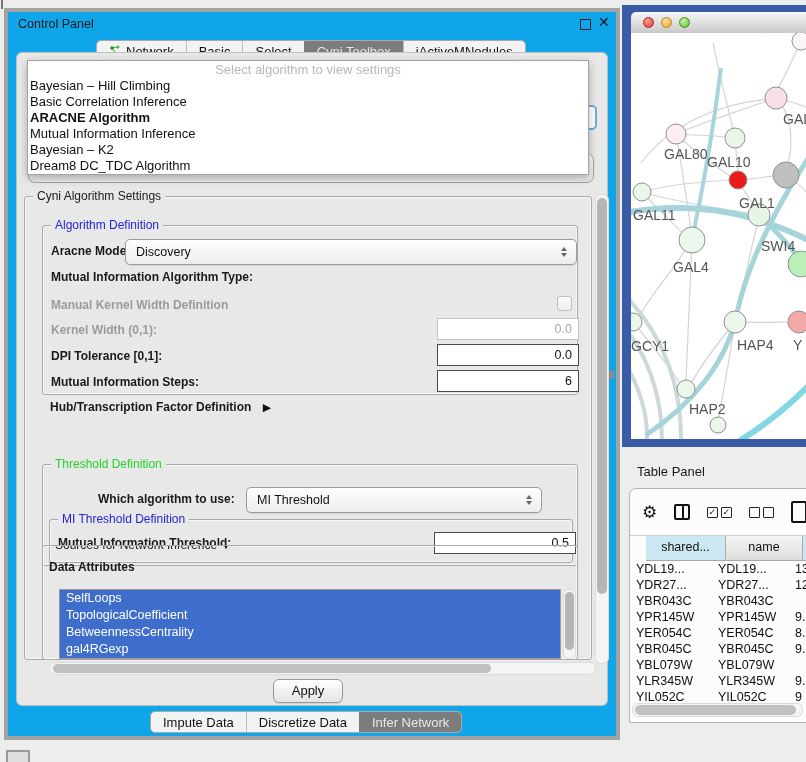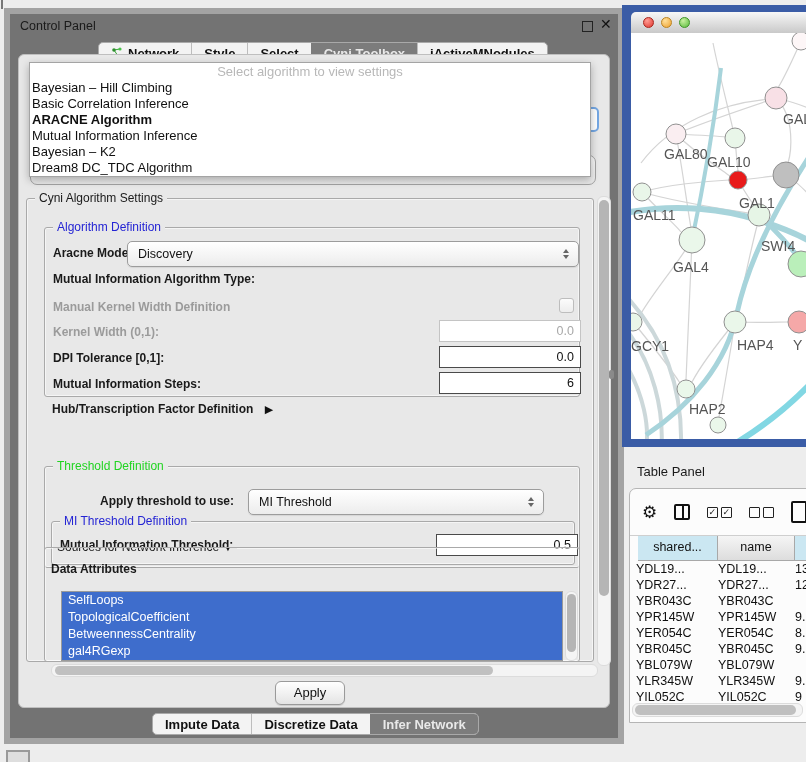--- a/index.html
+++ b/index.html
@@ -32,30 +32,30 @@
     text-align:right;padding:0 6px;line-height:20px;}
   .field.on{border:1px solid #4a4a4a;color:#111;}
   .field.off{border:1px solid #c4c4c4;color:#a8a8a8;}
   .checkbox{position:absolute;width:13px;height:13px;border:1px solid #bdbdbd;border-radius:3px;
     background:linear-gradient(#fcfcfc,#ededed);}
   .sb-v{position:absolute;background:#f4f4f4;border:1px solid #dcdcdc;border-radius:6px;}
   .sb-v .thumb{position:absolute;left:1px;right:1px;background:#b5b5b5;border-radius:5px;}
   .sb-h{position:absolute;background:#f4f4f4;border:1px solid #dcdcdc;border-radius:6px;}
   .sb-h .thumb{position:absolute;top:1px;bottom:1px;background:#c0c0c0;border-radius:5px;}
   
-  #control-panel{left:4px;top:8px;width:608px;height:724px;background:#737373;
-    border:6px solid #a3a3a3;}
+  #control-panel{left:4px;top:8px;width:608px;height:724px;background:#0ea5e9;
+    border:4px solid #a3a3a3;}
   #cp-title{left:10px;top:5px;font-size:12.5px;color:#1a1a1a;}
   #cp-float{left:572px;top:7px;width:9px;height:9px;border:1.5px solid #222;}
   #cp-close{left:590px;top:2px;font-size:14px;font-weight:bold;color:#111;}
   
   .tabstrip{position:absolute;display:flex;background:#f3f3f3;border:1px solid #a9a9a9;
     border-radius:5px;overflow:hidden;height:20px;}
   .tabseg{font-size:13px;color:#111;display:flex;align-items:center;justify-content:center;
-    padding:0 12px;border-left:1px solid #bdbdbd;white-space:nowrap;font-weight:bold;}
+    padding:0 12px;border-left:1px solid #bdbdbd;white-space:nowrap;}
   .tabseg:first-child{border-left:none;}
   .tabseg.active{background:#7c7c7c;color:#e9e9e9;border-left-color:#7c7c7c;}
   #top-tabs{left:88px;top:28px;}
   #bottom-tabs{left:142px;top:699px;}
   .neticon{width:12px;height:12px;margin-right:5px;}
   
   #content-panel{left:8px;top:40px;width:590px;height:652px;background:#e8e8e8;
     border:1px solid #bfbfbf;border-radius:6px;}
   
   #combo-focus-frag{left:561px;top:52px;width:15px;height:21px;border:2px solid #74a7e3;
@@ -100,21 +100,21 @@
     border:1px solid #b5b5b5;border-top-left-radius:7px;overflow:hidden;}
   #tp-toolbar{position:absolute;left:0;top:0;right:0;height:46px;border-bottom:1px solid #cfcfcf;
     display:flex;align-items:center;gap:17px;padding-left:12px;}
   .gear{font-size:17px;color:#111;line-height:1;}
   .colicon{width:17px;height:16px;border:2px solid #111;border-radius:2px;position:relative;box-sizing:border-box;}
   .colicon::after{content:"";position:absolute;left:50%;top:0;bottom:0;width:2px;background:#111;}
   .ckpair{display:flex;gap:3px;}
   .ck{width:9px;height:9px;border:1.5px solid #222;border-radius:1px;font-size:9px;line-height:8px;
     text-align:center;color:#222;font-weight:bold;}
   .docicon{width:14px;height:18px;border:2px solid #111;border-radius:2px;}
-  .thead{position:absolute;left:8px;top:47px;right:0;height:24px;display:flex;border-bottom:1px solid #a8a8a8;}
+  .thead{position:absolute;left:16px;top:47px;right:0;height:24px;display:flex;border-bottom:1px solid #a8a8a8;}
   .th{font-size:12.5px;color:#111;text-align:center;line-height:23px;border-right:1px solid #a8a8a8;
     overflow:hidden;white-space:nowrap;}
   .th.blue{background:#cbe7f2;}
   .th.gray{background:linear-gradient(#f5f5f5,#dddddd);}
   .tbody{position:absolute;left:0;top:72px;right:0;bottom:0;overflow:hidden;}
   .trow{display:flex;height:16px;}
   .td{font-size:12.5px;color:#101010;line-height:16px;white-space:nowrap;overflow:hidden;}
   .td.c1{width:75px;padding-left:6px;}
   .td.c2{width:70px;padding-left:7px;}
   .td.c3{padding-left:7px;flex:1;}
@@ -140,21 +140,21 @@
       <svg class="neticon" viewBox="0 0 12 12">
         <line x1="3" y1="3" x2="9" y2="2" stroke="#3aa53a" stroke-width="1"></line>
         <line x1="3" y1="3" x2="7" y2="9" stroke="#3aa53a" stroke-width="1"></line>
         <circle cx="3" cy="3" r="1.8" fill="#2e8f2e"></circle>
         <circle cx="9" cy="2" r="1.6" fill="#49c149"></circle>
         <circle cx="7" cy="9" r="1.6" fill="#49c149"></circle>
       </svg>
       <span>Network</span>
     </div>
     <div class="tabseg">
-        <span>Style</span>
+        <span>Basic</span>
       </div>
     <div class="tabseg">
         <span>Select</span>
       </div>
     <div class="tabseg active">
         <span>Cyni Toolbox</span>
       </div>
     <div class="tabseg">
         <span>jActiveMNodules</span>
       </div>
@@ -221,21 +221,21 @@
       </div>
 
       <div id="hub-row" class="abs">
         <span>Hub/Transcription Factor Definition</span>
         <span class="tri" style="margin-left:8px;">▶</span>
       </div>
 
       <div id="thr-box" class="groupbox">
         <span class="legend green">Threshold Definition</span>
 
-        <span class="lbl" style="left:55px;top:27px;">Apply threshold to use:</span>
+        <span class="lbl" style="left:55px;top:27px;">Which algorithm to use:</span>
         <div class="combo" style="left:203px;top:22px;width:294px;align-items:center;">
           <span class="ctext">MI Threshold</span>
           <span class="spin">
               <i class="up"></i>
               <i class="dn"></i>
             </span>
         </div>
 
         <div id="mi-box" class="groupbox">
           <span class="legend blue">MI Threshold Definition</span>

